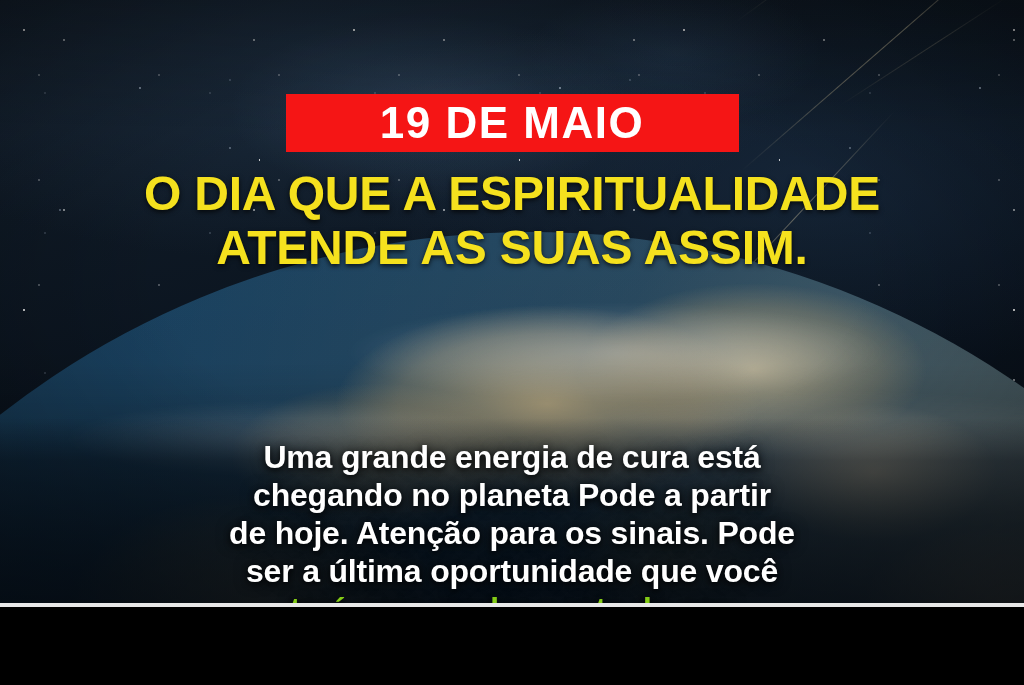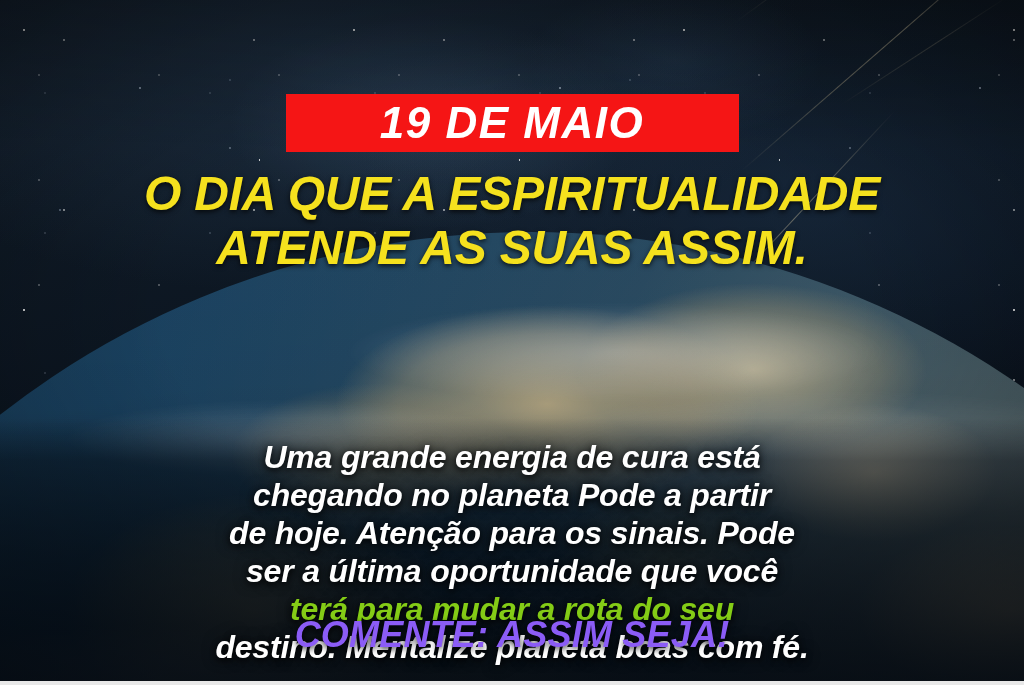--- a/index.html
+++ b/index.html
@@ -8,25 +8,24 @@
     padding: 0;
     background: #000;
   }
   body {
     font-family: "Liberation Sans", sans-serif;
   }
 
   .poster {
     position: relative;
     width: 1024px;
-    height: 685px;
+    height: 607px;
     overflow: hidden;
     background: #0a1420;
     isolation: isolate;
-    font-style: italic;
   }
 
   
   .space-bg {
     position: absolute;
     inset: 0;
     background:
       radial-gradient(ellipse 70% 50% at 30% 8%, rgba(40,62,86,0.55) 0%, rgba(10,20,32,0) 70%),
       radial-gradient(ellipse 60% 45% at 78% 30%, rgba(30,52,78,0.50) 0%, rgba(8,16,28,0) 72%),
       linear-gradient(170deg, #14202e 0%, #101c29 25%, #0b1521 55%, #070e18 100%);

